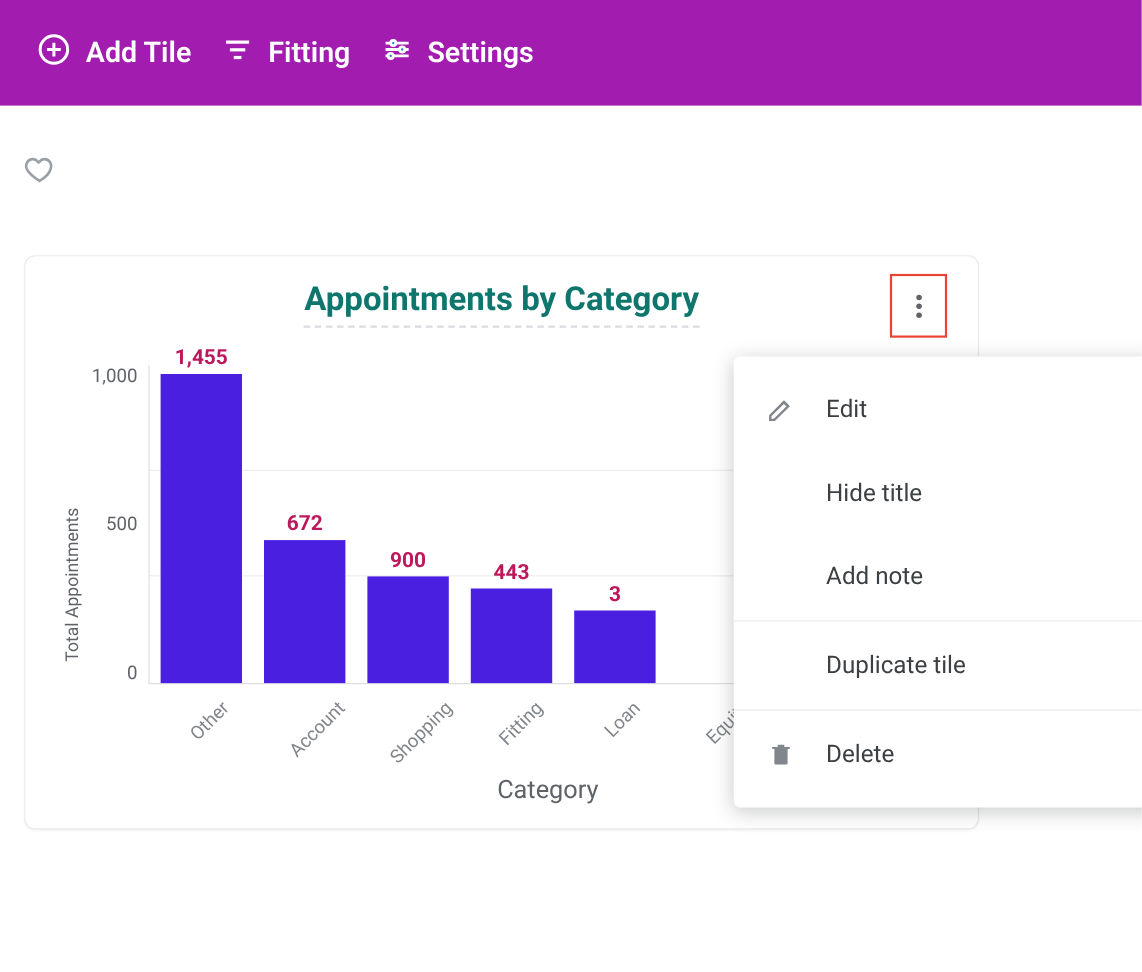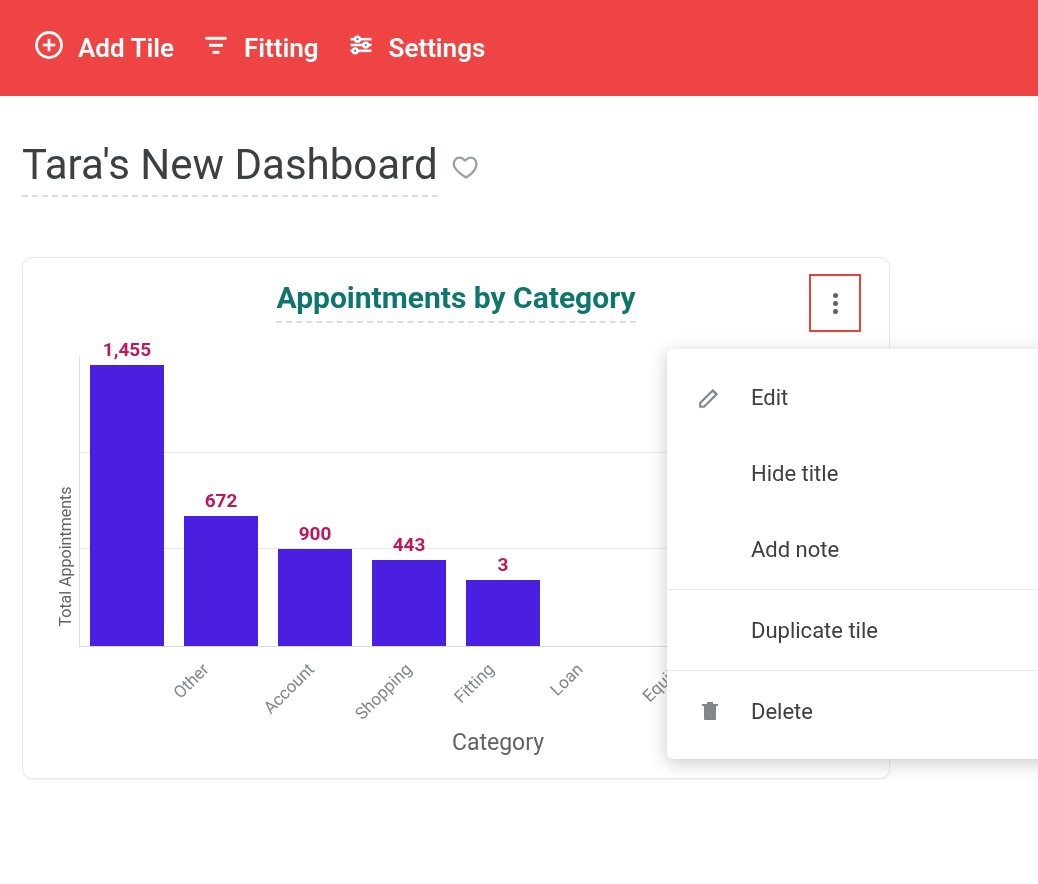--- a/index.html
+++ b/index.html
@@ -3,21 +3,21 @@
 <meta charset="utf-8">
 <style>
   * { box-sizing: border-box; margin: 0; padding: 0; }
   body {
     font-family: -apple-system, BlinkMacSystemFont, "Segoe UI", Roboto, "Helvetica Neue", Arial, sans-serif;
     background: #fff;
     color: #202124;
     width: 1038px;
   }
   .toolbar {
-    background: #ef4444;
+    background: #a21caf;
     height: 96px;
     display: flex;
     align-items: center;
     padding-left: 34px;
     gap: 28px;
     color: #fff;
   }
   .toolbar-item {
     display: flex;
     align-items: center;
@@ -229,21 +229,20 @@
         <line x1="3" y1="17" x2="21" y2="17"></line>
           <circle cx="7" cy="17" r="2" fill="#1a73e8"></circle>
       </svg>
     </span>
     <span>Settings</span>
   </div>
 </div>
 
 <div class="page-body">
   <div class="dash-title-row">
-    <div class="dash-title">Tara's New Dashboard</div>
     <span class="heart-icon">
       <svg width="28" height="28" viewBox="0 0 24 24" fill="none" stroke="#9aa0a6" stroke-width="2">
         <path d="M12 21s-7.5-4.6-10-9.2C.5 7.9 3 4 6.5 4c2 0 3.4 1.1 4.3 2.3.2.3.6.3.8 0C12.6 5.1 14 4 16 4c3.5 0 6 3.9 4.5 7.8C19.5 16.4 12 21 12 21z"></path>
       </svg>
     </span>
   </div>
 
   <div class="tile-area">
     <div class="tile">
       <div class="tile-header">
@@ -256,20 +255,25 @@
           </div>
         </div>
       </div>
 
       <div class="chart-wrap">
         <div class="ylabel-box">
           <div class="ylabel">Total Appointments</div>
         </div>
         <div class="plot-col">
           <div class="plot-row">
+            <div class="yticks" id="yticks">
+                <div>1,000</div>
+                <div>500</div>
+                <div>0</div>
+              </div>
             <div class="plot">
               <div id="gridlines">
                   <div class="gridline" style="bottom: 96.6667px;"></div>
                   <div class="gridline" style="bottom: 193.333px;"></div>
                 </div>
               <div class="bars" id="bars">
                   <div class="bar-slot">
                     <div class="bar-val">1,455</div>
                     <div class="bar" style="height: 281.3px; background: rgb(75, 31, 224);"></div>
                   </div>

